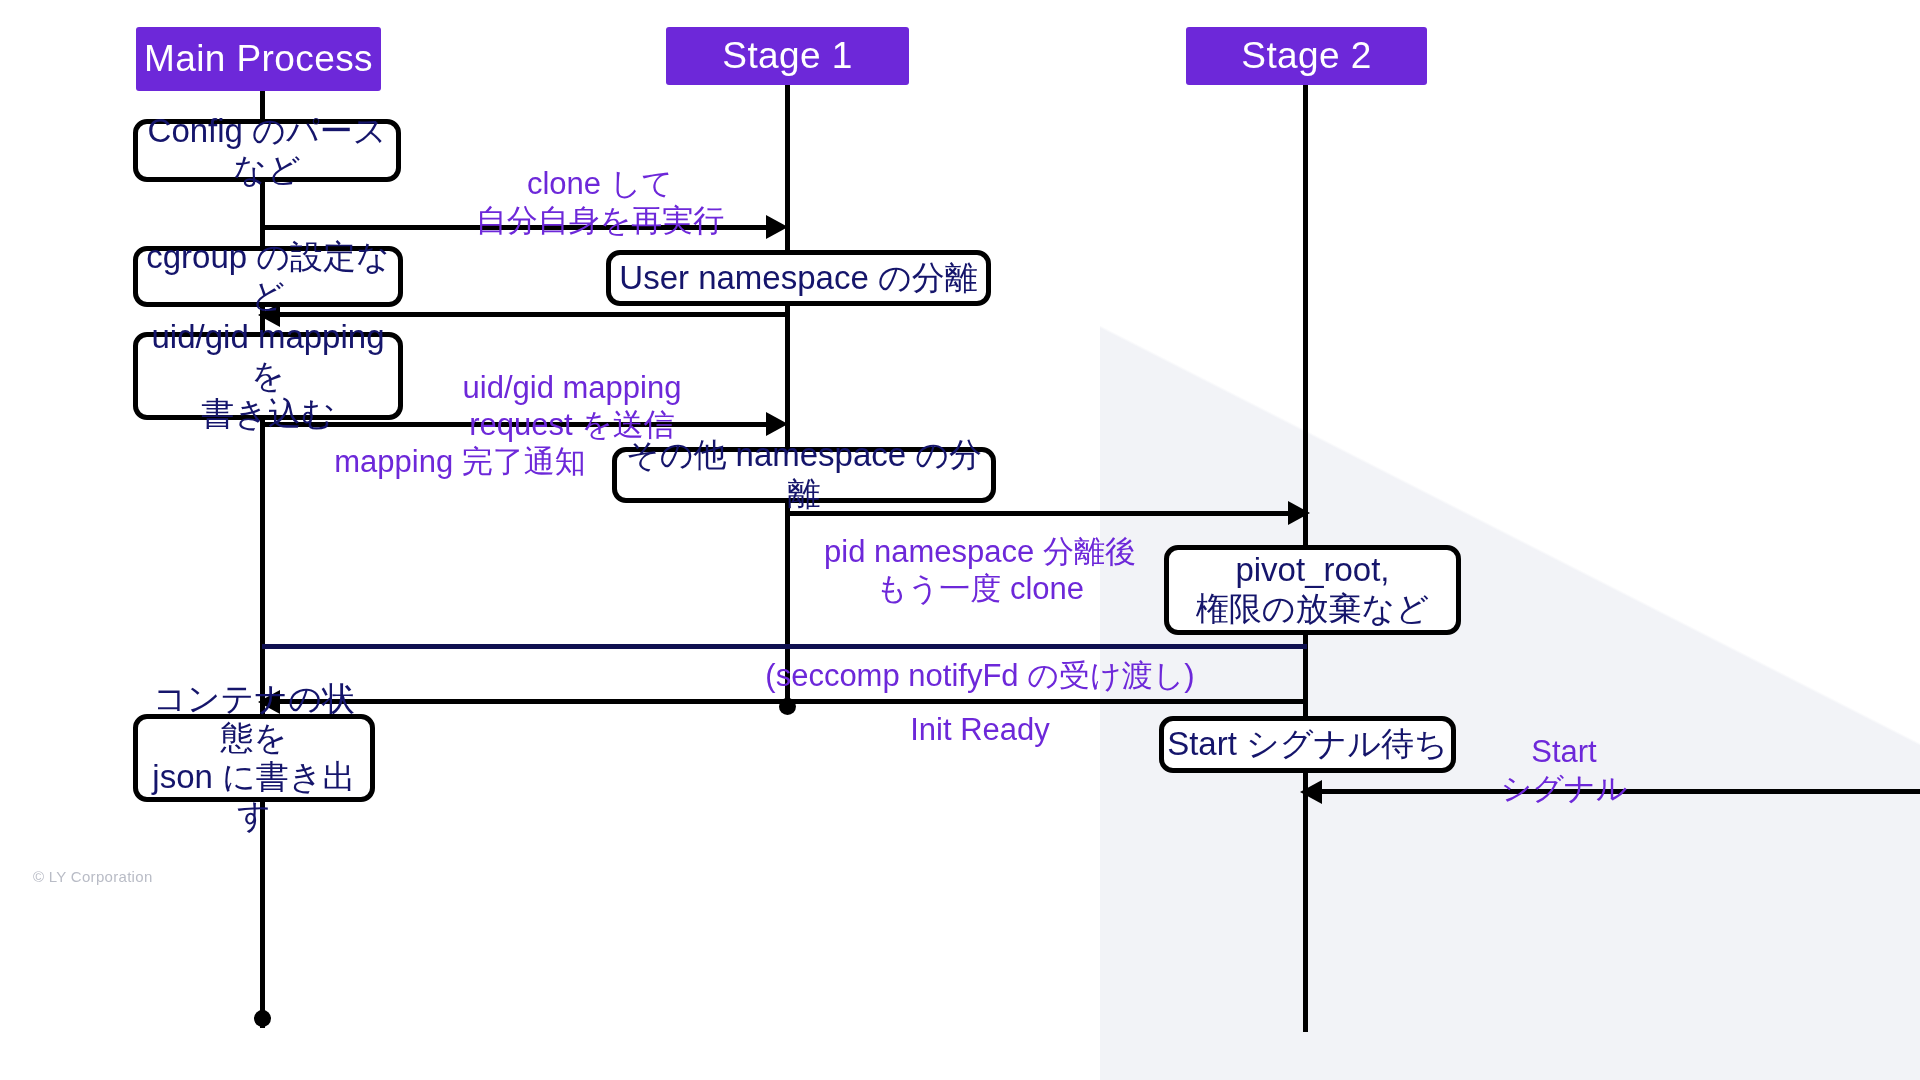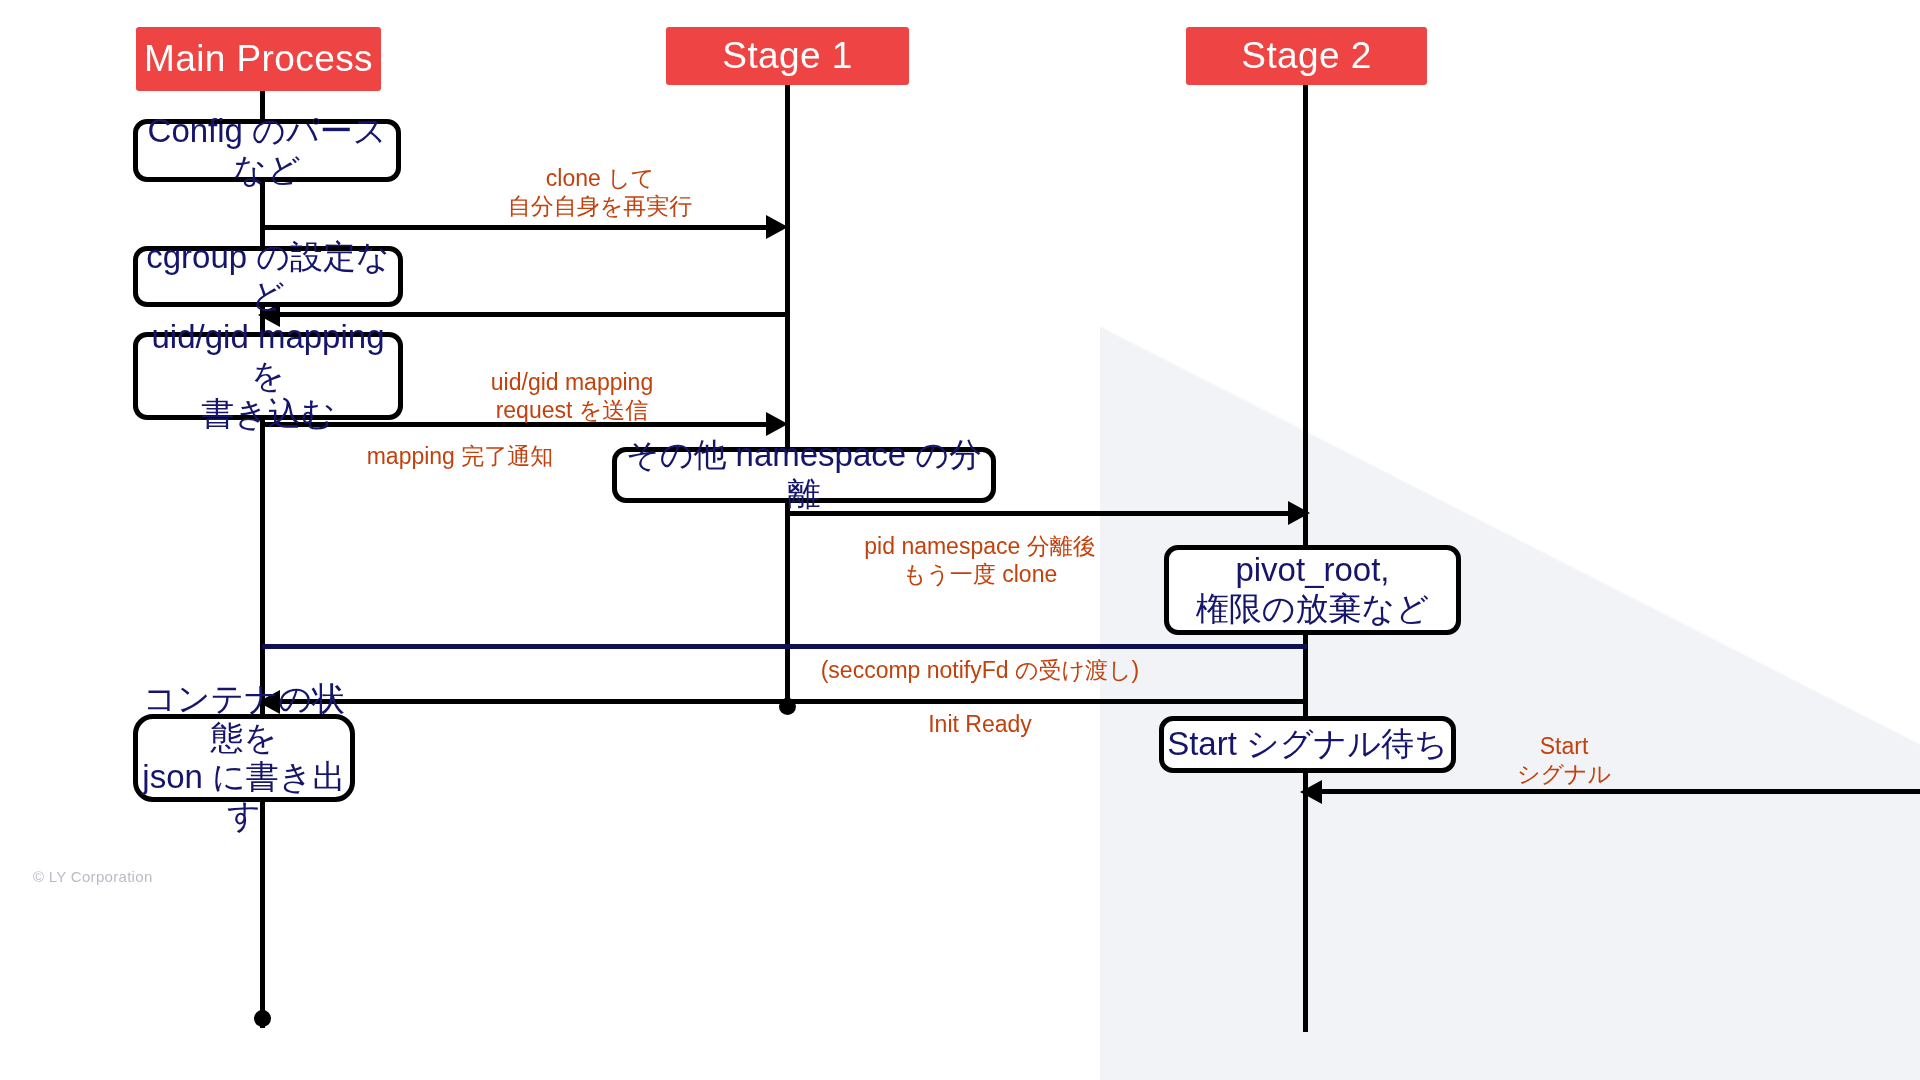--- a/index.html
+++ b/index.html
@@ -23,21 +23,21 @@
   .lifeline{
     position:absolute;width:5px;background:#000000;
   }
   .lifeline-end-dot{
     position:absolute;width:17px;height:17px;border-radius:50%;background:#000;
   }
 
   
   .actor{
     position:absolute;
-    background:#ef4444;
+    background:#6d28d9;
     color:#ffffff;
     display:flex;align-items:center;justify-content:center;
     font-size:37px;
     letter-spacing:.4px;
     border-radius:3px;
     white-space:nowrap;
   }
 
   
   .abox{
@@ -63,22 +63,22 @@
   .arrow-head{
     position:absolute;width:0;height:0;z-index:3;
     border-top:12px solid transparent;
     border-bottom:12px solid transparent;
   }
   .arrow-head.right{border-left:22px solid #000000;}
   .arrow-head.left{border-right:22px solid #000000;}
 
   .msg-label{
     position:absolute;
-    color:#c2410c;
-    font-size:23px;
+    color:#6d28d9;
+    font-size:31px;
     line-height:1.2;
     text-align:center;
     white-space:pre-line;
     z-index:3;
   }
 
   .watermark{
     position:absolute;
     color:#b9bcc6;
     font-size:15px;
@@ -118,25 +118,28 @@
 
   <div class="abox" style="left:133px;top:119px;width:268px;height:63px;">
     <span>Config のパースなど</span>
   </div>
 
   <div class="abox" style="left:133px;top:332px;width:270px;height:88px;">
     <span>uid/gid mapping を
 書き込む</span>
   </div>
 
-  <div class="abox" style="left:133px;top:714px;width:222px;height:88px;border-radius:20px;">
+  <div class="abox" style="left:133px;top:714px;width:242px;height:88px;">
     <span>コンテナの状態を
 json に書き出す</span>
   </div>
 
+  <div class="abox" style="left:606px;top:250px;width:385px;height:56px;">
+    <span>User namespace の分離</span>
+  </div>
 
   <div class="abox" style="left:612px;top:447px;width:384px;height:56px;">
     <span>その他 namespace の分離</span>
   </div>
 
   <div class="abox" style="left:1164px;top:545px;width:297px;height:90px;">
     <span>pivot_root,
 権限の放棄など</span>
   </div>
 

